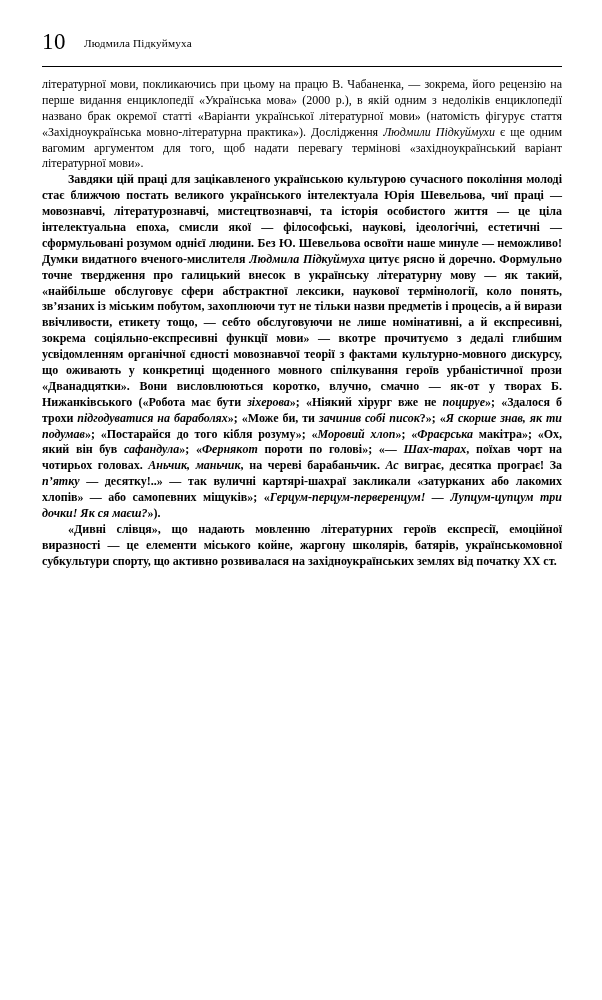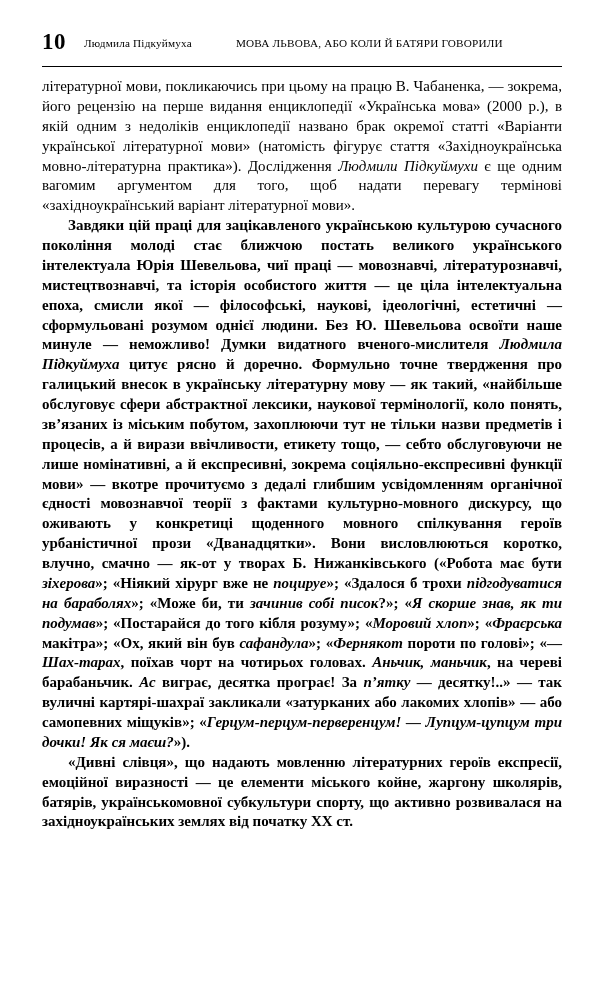--- a/index.html
+++ b/index.html
@@ -23,21 +23,21 @@
   }
   .running-head {
     display: flex;
     align-items: baseline;
     height: 34px;
     margin-bottom: 4px;
   }
   .folio {
     font-family: "Liberation Serif", serif;
     font-size: 23px;
-    font-weight: bold;
+    font-weight: normal;
     letter-spacing: 0.5px;
     width: 42px;
     line-height: 1;
     position: relative;
     top: 2px;
   }
   .head-left {
     font-size: 11.2px;
     letter-spacing: 0.2px;
     white-space: nowrap;
@@ -48,21 +48,21 @@
     white-space: nowrap;
     margin-left: 44px;
     text-transform: uppercase;
   }
   .rule {
     border-top: 1px solid #000;
     margin: 2px 0 10px 0;
   }
   .body-text p {
     margin: 0;
-    font-size: 15px;
+    font-size: 12px;
     line-height: 1.325;
     text-align: justify;
     text-indent: 26px;
     hyphens: auto;
     -webkit-hyphens: auto;
   }
   .body-text p.no-indent {
     text-indent: 0;
   }
   .body-text p + p {
@@ -74,21 +74,20 @@
   }
 </style>
 </head>
 <body>
 
 <div class="page">
 
   <div class="running-head">
     <div class="folio">10</div>
     <div class="head-left">Людмила Підкуймуха</div>
-    <div class="head-right">Мова Львова, або коли й батяри говорили</div>
   </div>
 
   <div class="rule"></div>
 
   <div class="body-text">
     <p class="no-indent"><span>літературної мови, покликаючись при цьому на працю В. Чабаненка, — зокрема, його рецензію на перше видання енциклопедії «Українська мова» (2000 р.), в якій одним з недоліків енциклопедії названо брак окремої статті «Варіанти української літературної мови» (натомість фігурує стаття «Західноукраїнська мовно-літературна практика»). Дослідження </span><i>Людмили Підкуймухи</i><span> є ще одним вагомим аргументом для того, щоб надати перевагу термінові «західноукраїнський варіант літературної мови».</span></p>
     <p><span>Завдяки цій праці для зацікавленого українською культурою сучасного покоління молоді стає ближчою постать великого українського інтелектуала Юрія Шевельова, чиї праці — мовознавчі, літературознавчі, мистецтвознавчі, та історія особистого життя — це ціла інтелектуальна епоха, смисли якої — філософські, наукові, ідеологічні, естетичні — сформульовані розумом однієї людини. Без Ю. Шевельова освоїти наше минуле — неможливо! Думки видатного вченого-мислителя </span><i>Людмила Підкуймуха</i><span> цитує рясно й доречно. Формульно точне твердження про галицький внесок в українську літературну мову — як такий, «найбільше обслуговує сфери абстрактної лексики, наукової термінології, коло понять, зв’язаних із міським побутом, захоплюючи тут не тільки назви предметів і процесів, а й вирази ввічливости, етикету тощо, — себто обслуговуючи не лише номінативні, а й експресивні, зокрема соціяльно-експресивні функції мови» — вкотре прочитуємо з дедалі глибшим усвідомленням органічної єдності мовознавчої теорії з фактами культурно-мовного дискурсу, що оживають у конкретиці щоденного мовного спілкування героїв урбаністичної прози «Дванадцятки». Вони висловлюються коротко, влучно, смачно — як-от у творах Б. Нижанківського («Робота має бути </span><i>зіхерова</i><span>»; «Ніякий хірург вже не </span><i>поцируе</i><span>»; «Здалося б трохи </span><i>підгодуватися на бараболях</i><span>»; «Може би, ти </span><i>зачинив собі писок</i><span>?»; «</span><i>Я скорше знав, як ти подумав</i><span>»; «Постарайся до того </span><span>кібля</span><span> розуму»; «</span><i>Моровий хлоп</i><span>»; «</span><i>Фраєрська</i><span> макітра»; «Ох, який він був </span><i>сафандула</i><span>»; «</span><i>Фернякom</i><span> пороти по голові»; «— </span><i>Шах-тарах</i><span>, поїхав чорт на чотирьох головах. </span><i>Аньчик, маньчик</i><span>, на череві барабаньчик. </span><i>Ас</i><span> виграє, десятка програє! За </span><i>п’ятку</i><span> — десятку!..» — так вуличні картярі-шахраї закликали «затурканих або лакомих хлопів» — або самопевних міщуків»; «</span><i>Герцум-перцум-перверенцум! — Лупцум-цупцум три дочки! Як ся маєш?</i><span>»).</span></p>
     <p><span>«Дивні слівця», що надають мовленню літературних героїв експресії, емоційної виразності — це елементи міського койне, жаргону школярів, батярів, українськомовної субкультури спорту, що активно розвивалася на західноукраїнських землях від початку XX ст.</span></p>
   </div>
 

